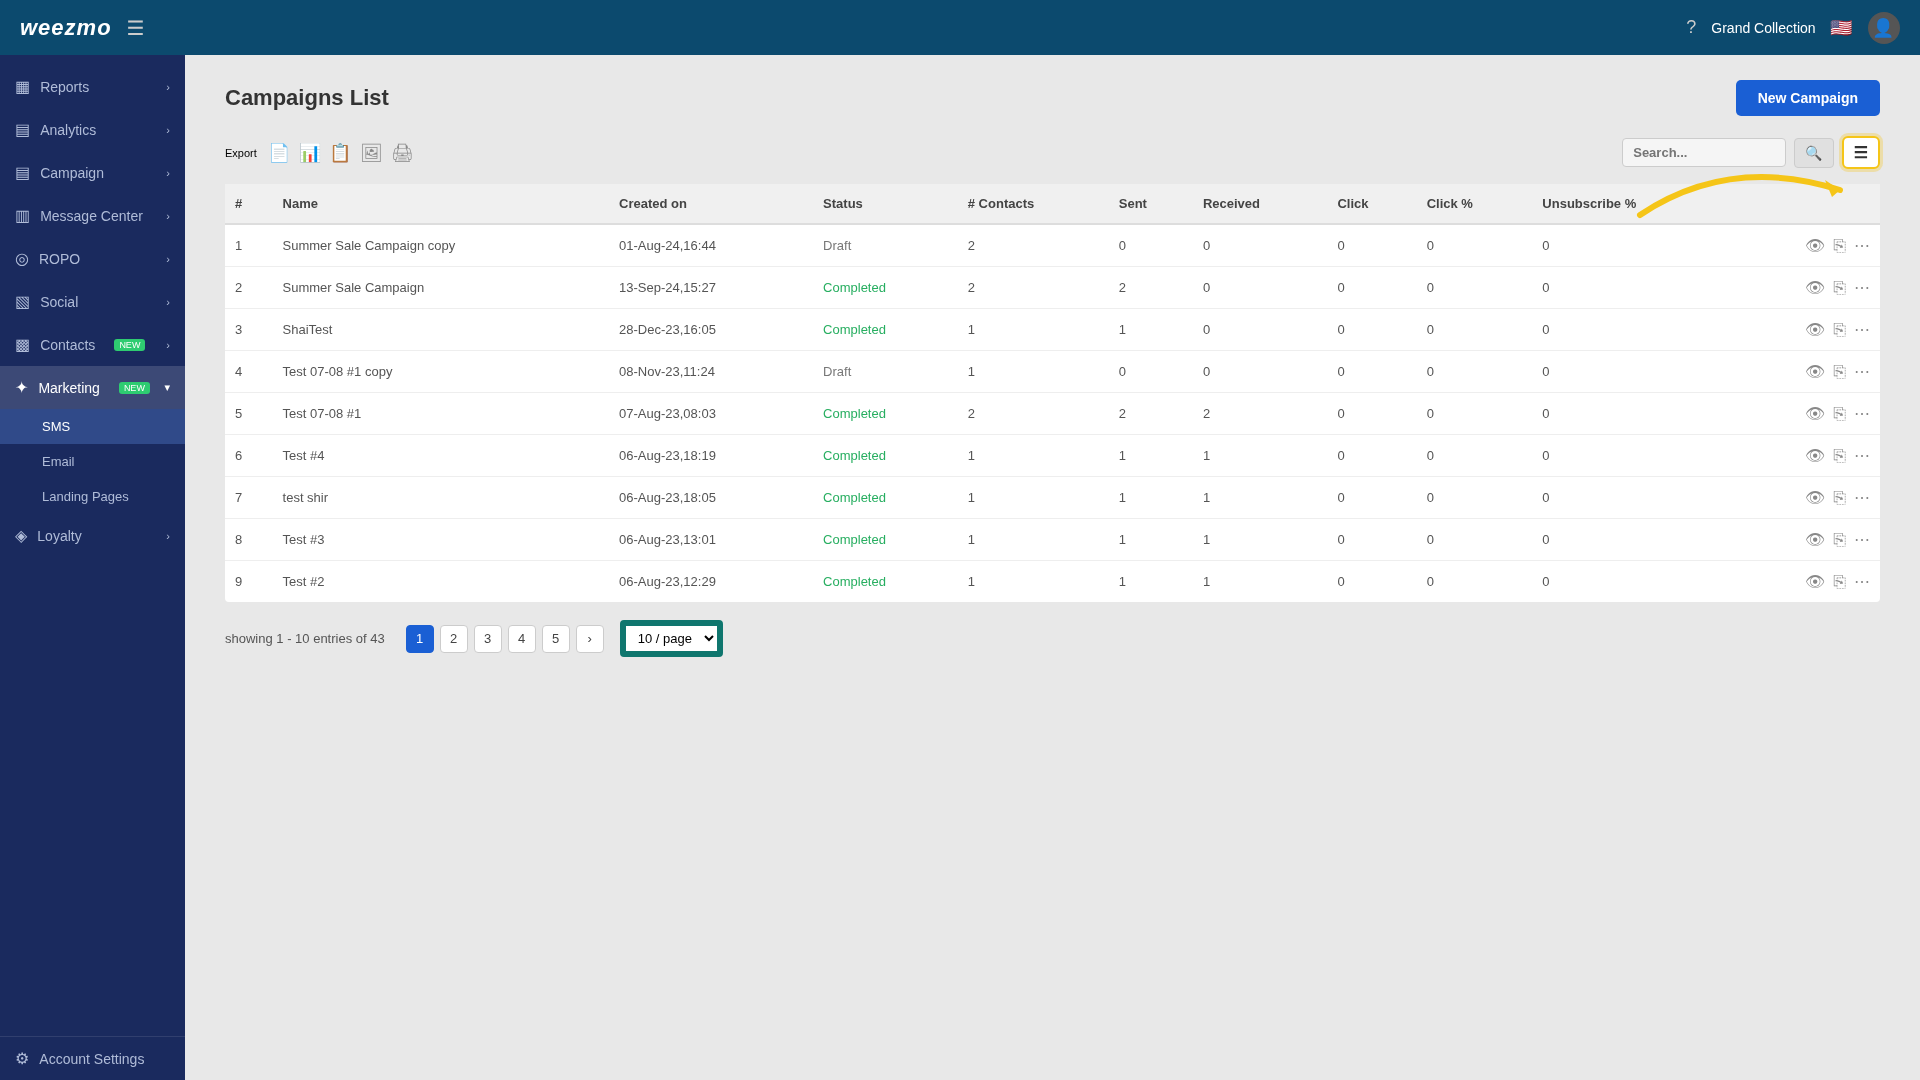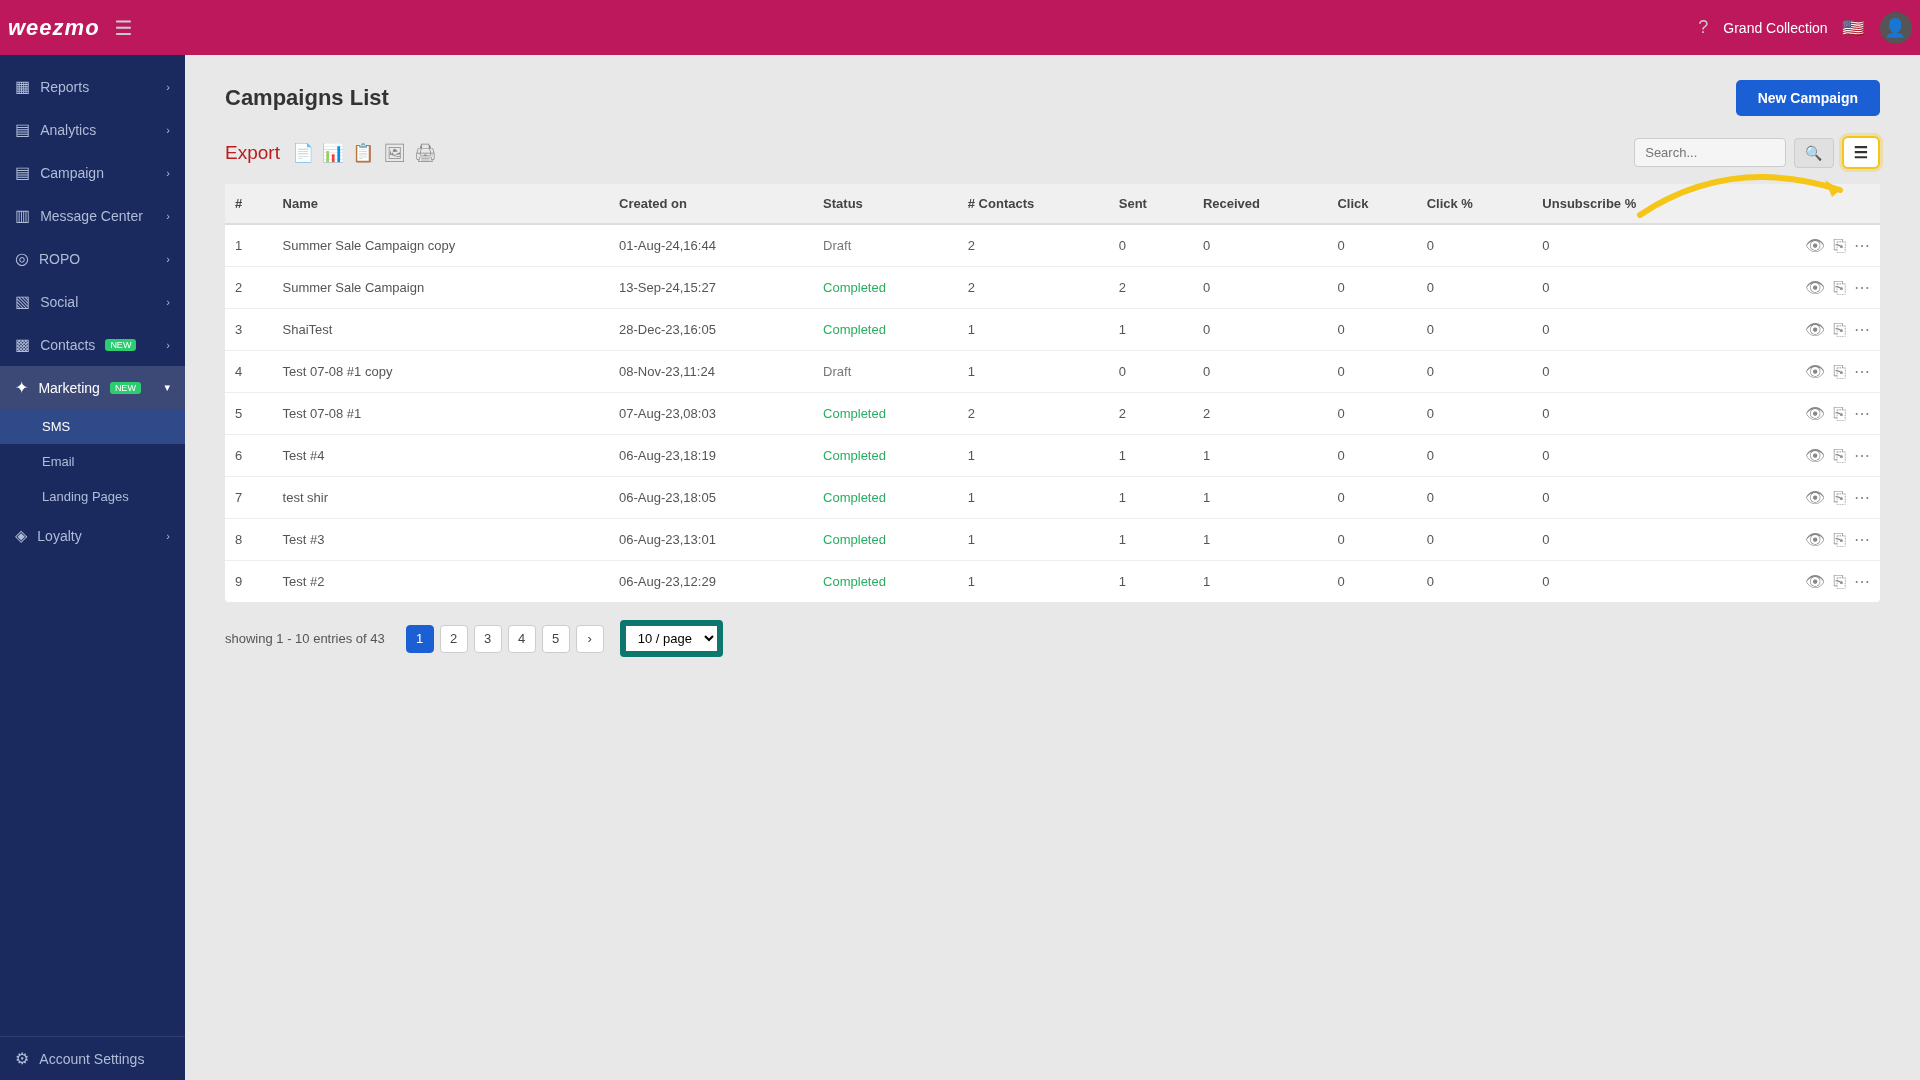--- a/index.html
+++ b/index.html
@@ -1,24 +1,24 @@
 <!DOCTYPE html>
 <html><head>
   <meta charset="utf-8">
   <style>
     * { box-sizing: border-box; margin: 0; padding: 0; }
     body { font-family: Arial, sans-serif; background: #e8e8e8; width: 1920px; height: 1080px; overflow: hidden; }
 
     
     .top-bar {
-      background: #be185d;
+      background: #0c4a6e;
       height: 55px;
       display: flex;
       align-items: center;
-      padding: 0 8px;
+      padding: 0 20px;
       position: fixed;
       top: 0; left: 0; right: 0;
       z-index: 100;
     }
     .top-bar-logo {
       color: #fff;
       font-size: 22px;
       font-weight: bold;
       font-style: italic;
       letter-spacing: 1px;
@@ -72,21 +72,21 @@
     }
     .sidebar-item.active { background: rgba(255,255,255,0.15); color: #fff; }
     .sidebar-item .icon { font-size: 16px; }
     .sidebar-item .chevron { margin-left: auto; font-size: 11px; }
     .sidebar-badge {
       background: #2ecc71;
       color: #fff;
       font-size: 9px;
       padding: 1px 5px;
       border-radius: 3px;
-      margin-left: 0;
+      margin-left: 9px;
     }
     .sidebar-sub-item {
       padding: 10px 15px 10px 42px;
       color: #b0bcd8;
       font-size: 13px;
       cursor: pointer;
     }
     .sidebar-sub-item.active {
       background: rgba(100,149,237,0.3);
       color: #fff;
@@ -134,41 +134,42 @@
       align-items: center;
       justify-content: space-between;
       margin-bottom: 15px;
     }
     .export-row {
       display: flex;
       align-items: center;
       gap: 8px;
     }
     .export-label {
-      font-size: 19px;
-      color: #b91c1c;
+      font-size: 11px;
+      color: #000000;
       margin-right: 4px;
     }
     .export-icon {
       font-size: 18px;
       color: #888;
       cursor: pointer;
     }
     .search-row {
       display: flex;
       align-items: center;
       gap: 8px;
     }
     .search-input {
       border: 1px solid #ccc;
       border-radius: 4px;
       padding: 6px 10px;
       font-size: 13px;
-      width: 152px;
+      width: 164px;
       background: #f5f5f5;
+      font-weight: bold;
     }
     .search-btn {
       background: #e0e0e0;
       border: 1px solid #ccc;
       border-radius: 4px;
       padding: 6px 10px;
       cursor: pointer;
       font-size: 14px;
     }
 

